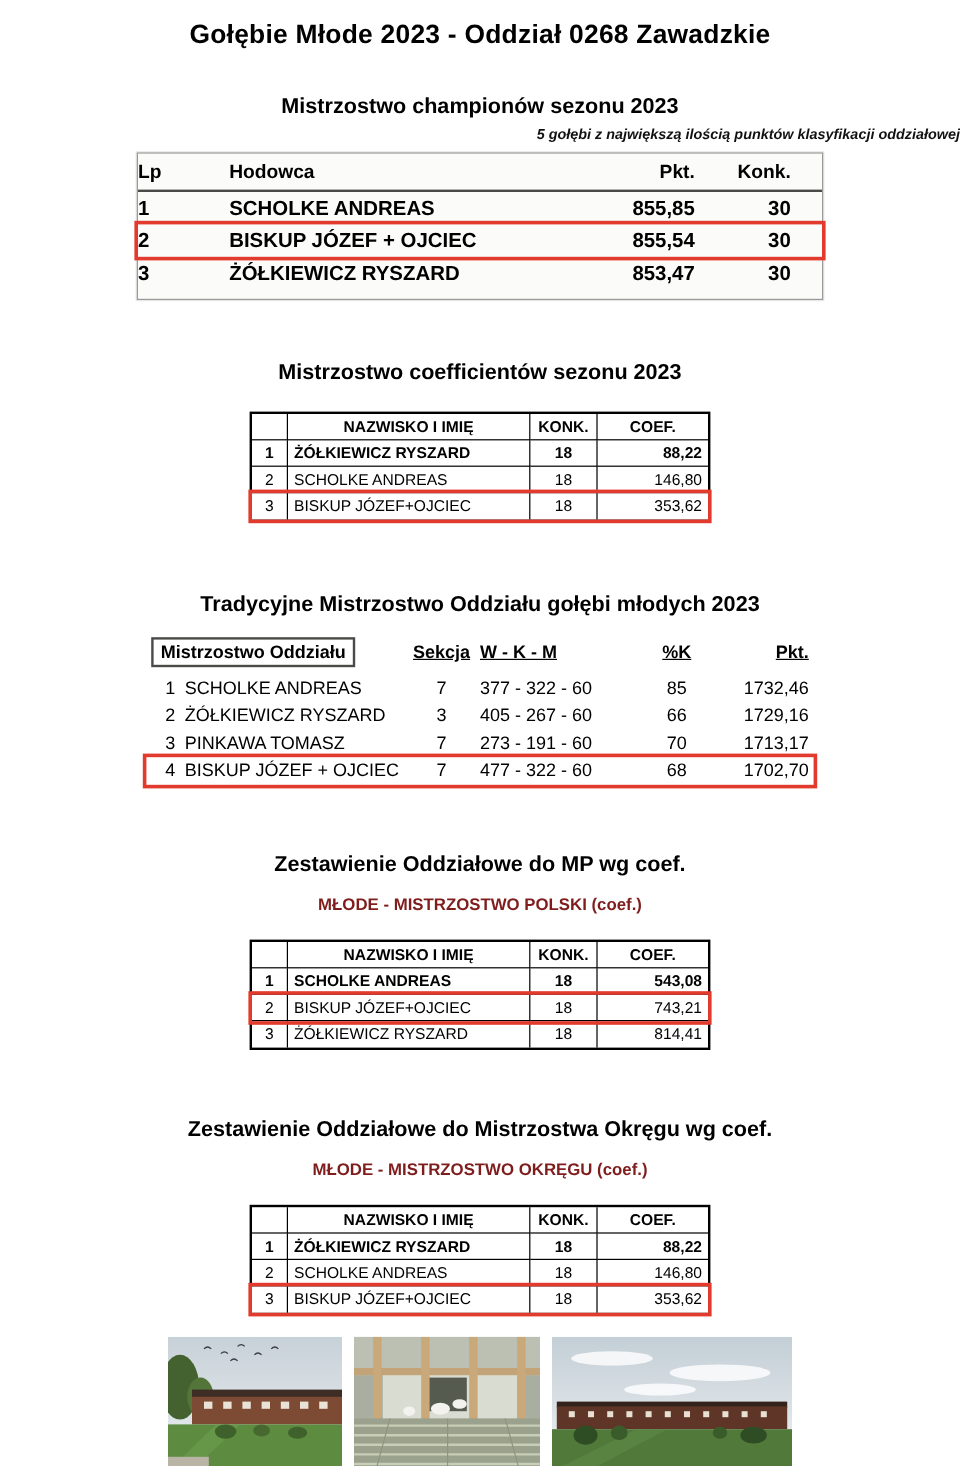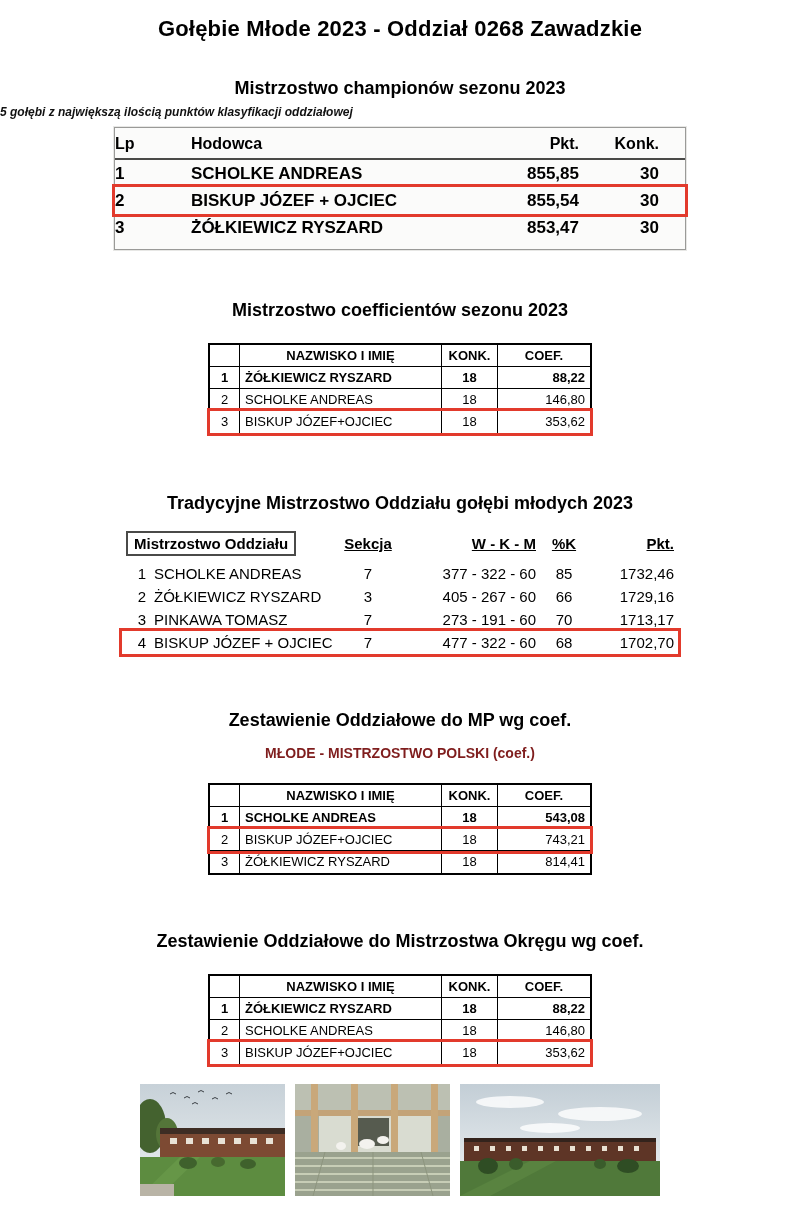--- a/index.html
+++ b/index.html
@@ -19,21 +19,21 @@
     font-weight: bold;
     padding-top: 16px;
     letter-spacing: 0.2px;
   }
   .sec-title {
     text-align: center;
     font-size: 18px;
     font-weight: bold;
   }
   .sec-subtitle-italic {
-    text-align: left;
+    text-align: right;
     font-size: 12px;
     font-style: italic;
     font-weight: bold;
     margin-top: 6px;
     color: #111;
   }
   .sec-subtitle-caps {
     text-align: center;
     font-size: 14px;
     font-weight: bold;
@@ -113,21 +113,21 @@
     grid-column: 1 / 3;
     border: 2px solid #4a4a48;
     text-align: center;
     padding: 2px 6px;
     font-size: 15px;
     width: max-content;
   }
   .t-lp   { text-align: right; padding-right: 2px; }
   .t-name { text-align: left; }
   .t-sek  { text-align: center; }
-  .t-wkm  { text-align: right; }
+  .t-wkm  { text-align: left; }
   .t-pk   { text-align: center; }
   .t-pkt  { text-align: right; }
   .u { text-decoration: underline; }
 
   
   .hl {
     outline: 3px solid #e23a2c;
     outline-offset: 0px;
     position: relative;
     z-index: 3;
@@ -290,20 +290,21 @@
       <div class="g-lp">3</div>
       <div class="g-name">ŻÓŁKIEWICZ RYSZARD</div>
       <div class="g-konk">18</div>
       <div class="g-coef">814,41</div>
     </div>
   </div>
 </section>
 
 <section class="sec-okreg">
   <h2 class="sec-title">Zestawienie Oddziałowe do Mistrzostwa Okręgu wg coef.</h2>
+  <div class="sec-subtitle-caps">MŁODE - MISTRZOSTWO OKRĘGU (coef.)</div>
 
   <div class="gtable">
     <div class="grow ghead">
       <div class="g-lp"></div>
       <div class="g-name">NAZWISKO I IMIĘ</div>
       <div class="g-konk">KONK.</div>
       <div class="g-coef">COEF.</div>
     </div>
     <div class="grow bold">
       <div class="g-lp">1</div>

